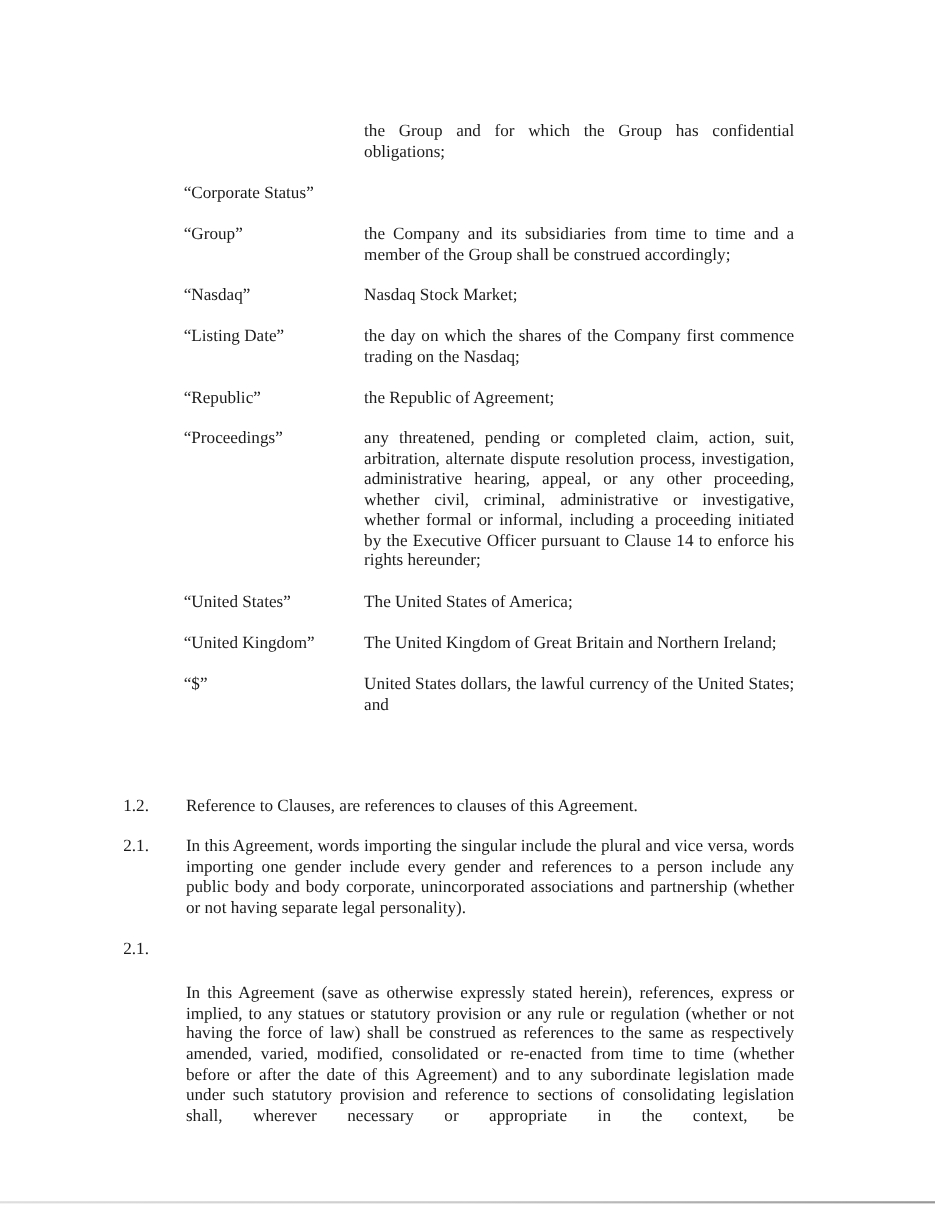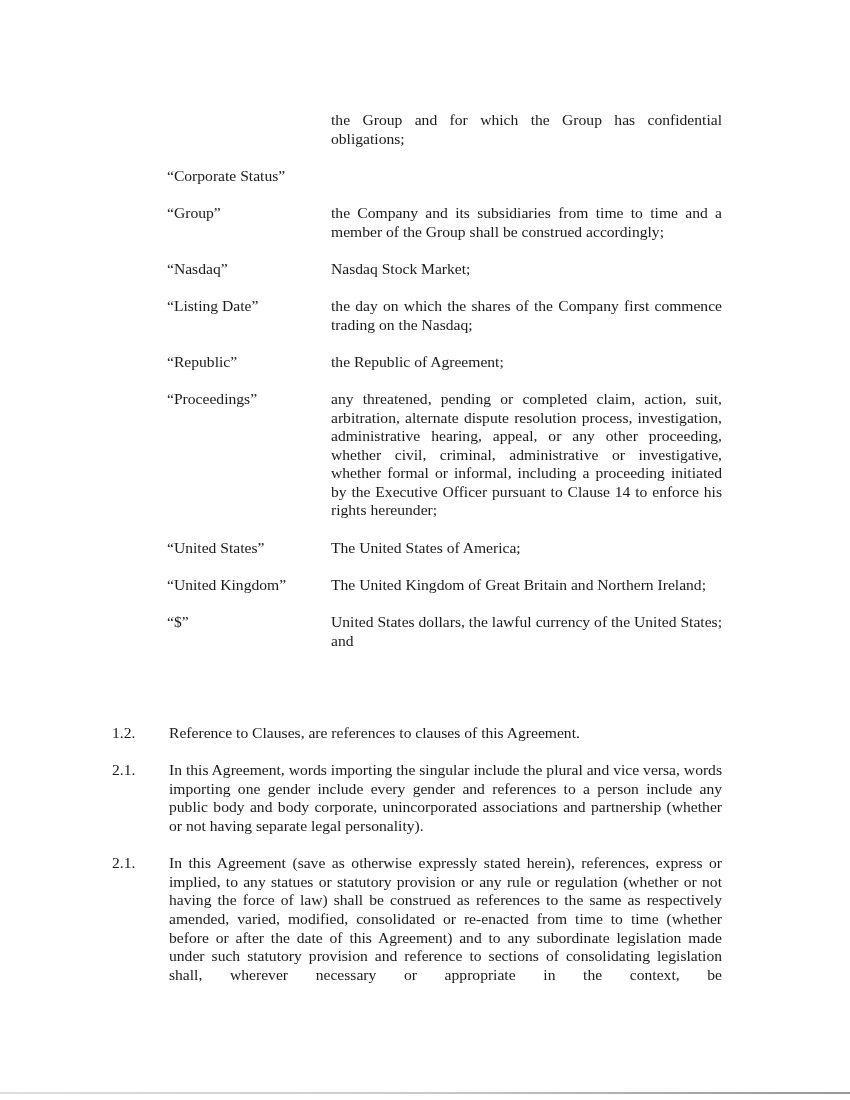--- a/index.html
+++ b/index.html
@@ -59,20 +59,21 @@
       width: 57px;
       flex: 0 0 57px;
     }
     .clause-text {
       flex: 1;
       text-align: justify;
       text-align-last: left;
     }
     .clause-text.continued {
       text-align-last: justify;
+      margin-top: 40px;
     }
     .scan-edge {
       position: absolute;
       left: 0;
       top: 1092px;
       width: 850px;
       height: 2px;
       background: linear-gradient(to right, #d6d6d6 0%, #bdbdbd 50%, #9a9a9a 75%, #7d7d7d 100%);
       opacity: 0.8;
     }

